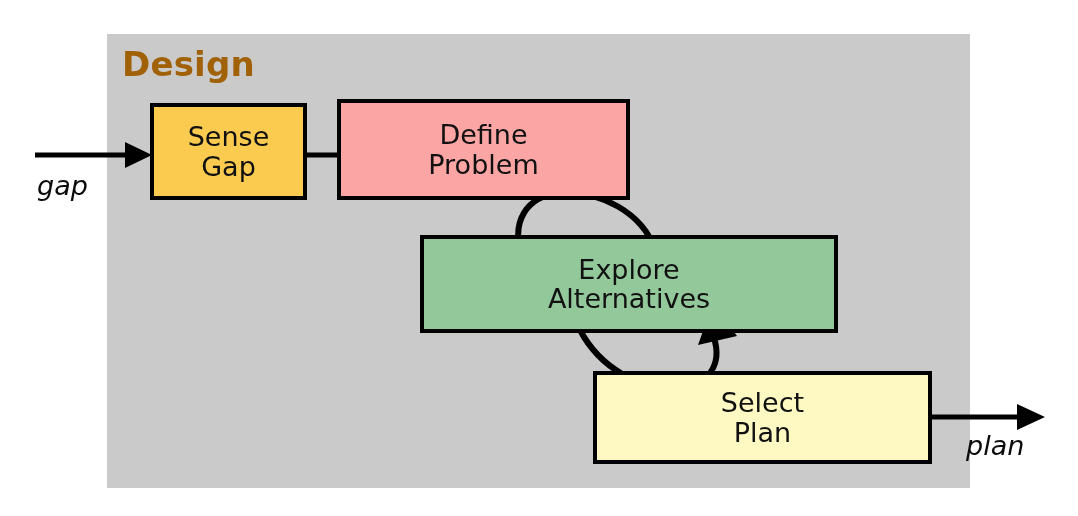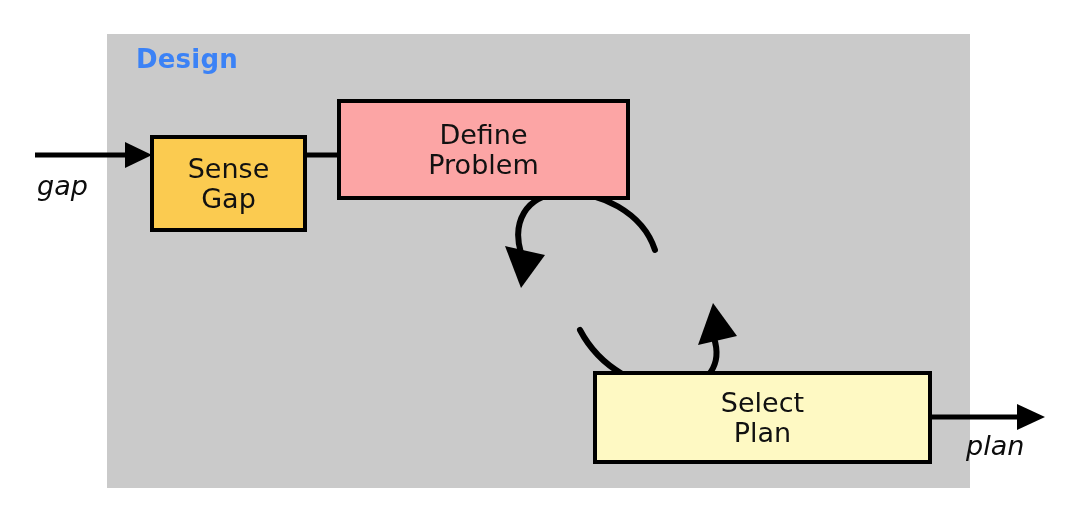--- a/index.html
+++ b/index.html
@@ -18,46 +18,45 @@
   #panel {
     position: absolute;
     left: 107px;
     top: 34px;
     width: 863px;
     height: 454px;
     background: #cacaca;
   }
   #panel-title {
     position: absolute;
-    left: 136px;
+    left: 122px;
     top: 44px;
     font-family: "DejaVu Sans", sans-serif;
     font-weight: bold;
-    font-size: 26px;
-    color: #3b82f6;
+    font-size: 34px;
+    color: #a16207;
     letter-spacing: 0.2px;
   }
   .node {
     position: absolute;
     box-sizing: border-box;
     border: 4px solid #000000;
     display: flex;
     align-items: center;
     justify-content: center;
     text-align: center;
     font-family: "DejaVu Sans", sans-serif;
     font-size: 27px;
     line-height: 1.08;
     color: #111111;
     white-space: pre-line;
   }
   #node-sense-gap {
     left: 150px; top: 103px; width: 157px; height: 97px;
     background: #fbcb50;
-    margin-top: 32px;
   }
   #node-define-problem {
     left: 337px; top: 99px; width: 293px; height: 101px;
     background: #fca5a5;
   }
   #node-explore-alternatives {
     left: 420px; top: 235px; width: 418px; height: 98px;
     background: #93c89b;
   }
   #node-select-plan {
@@ -120,20 +119,24 @@
   <div class="node" id="node-sense-gap">
     <span class="node-label">Sense
 Gap</span>
   </div>
 
   <div class="node" id="node-define-problem">
     <span class="node-label">Define
 Problem</span>
   </div>
 
+  <div class="node" id="node-explore-alternatives">
+    <span class="node-label">Explore
+Alternatives</span>
+  </div>
 
   <div class="node" id="node-select-plan">
     <span class="node-label">Select
 Plan</span>
   </div>
 
   <div class="io-label" id="label-gap">gap</div>
   <div class="io-label" id="label-plan">plan</div>
 
 </div>

